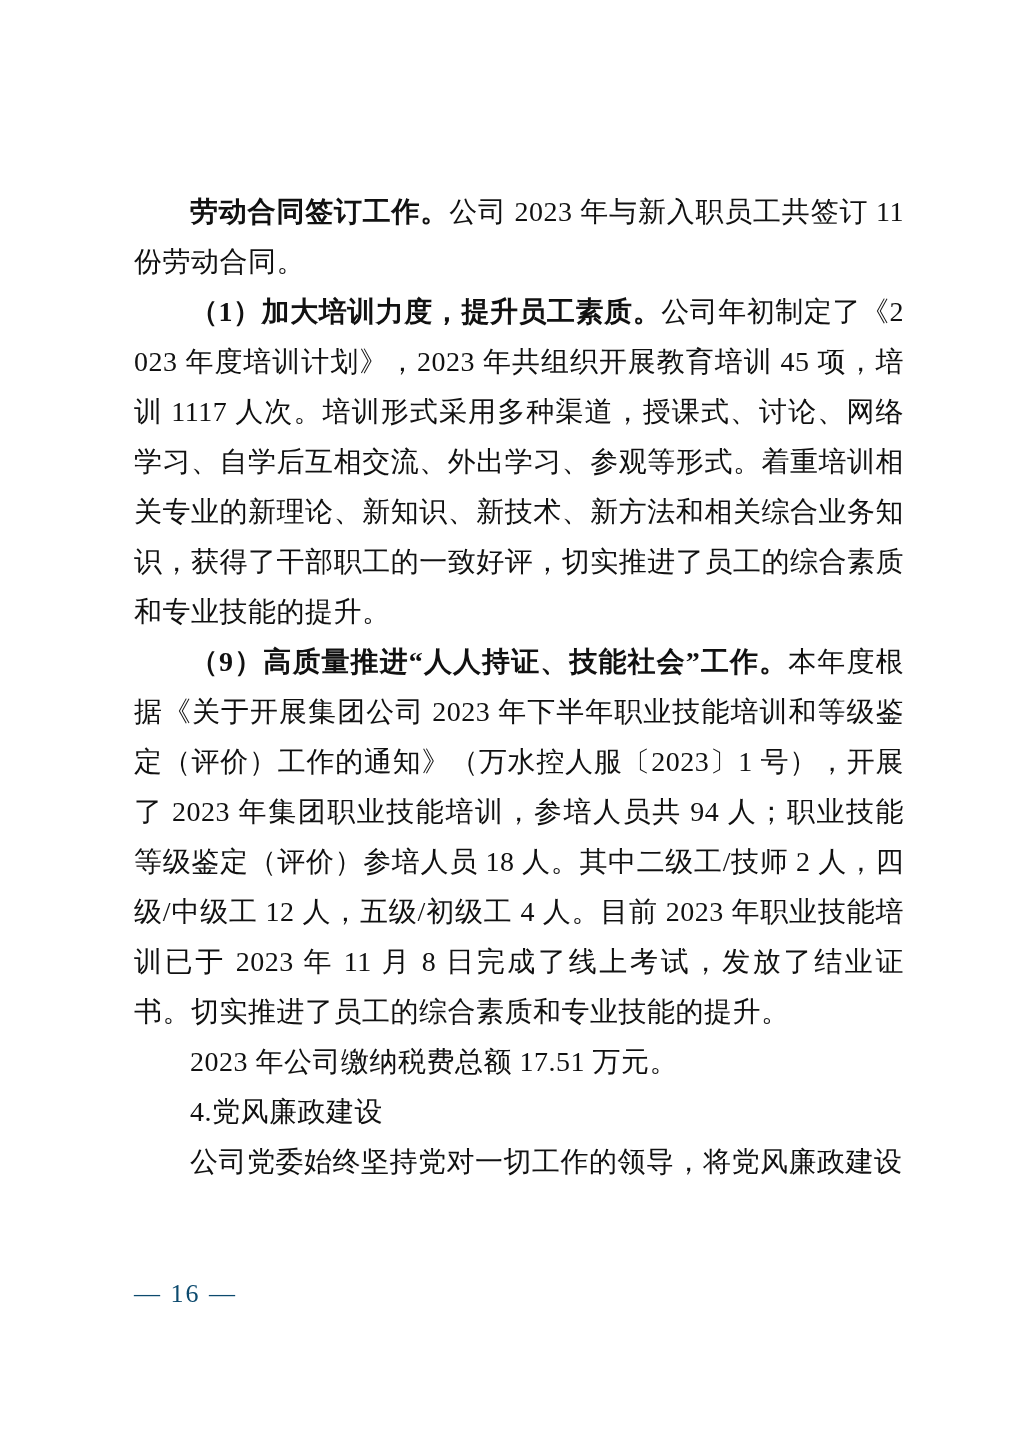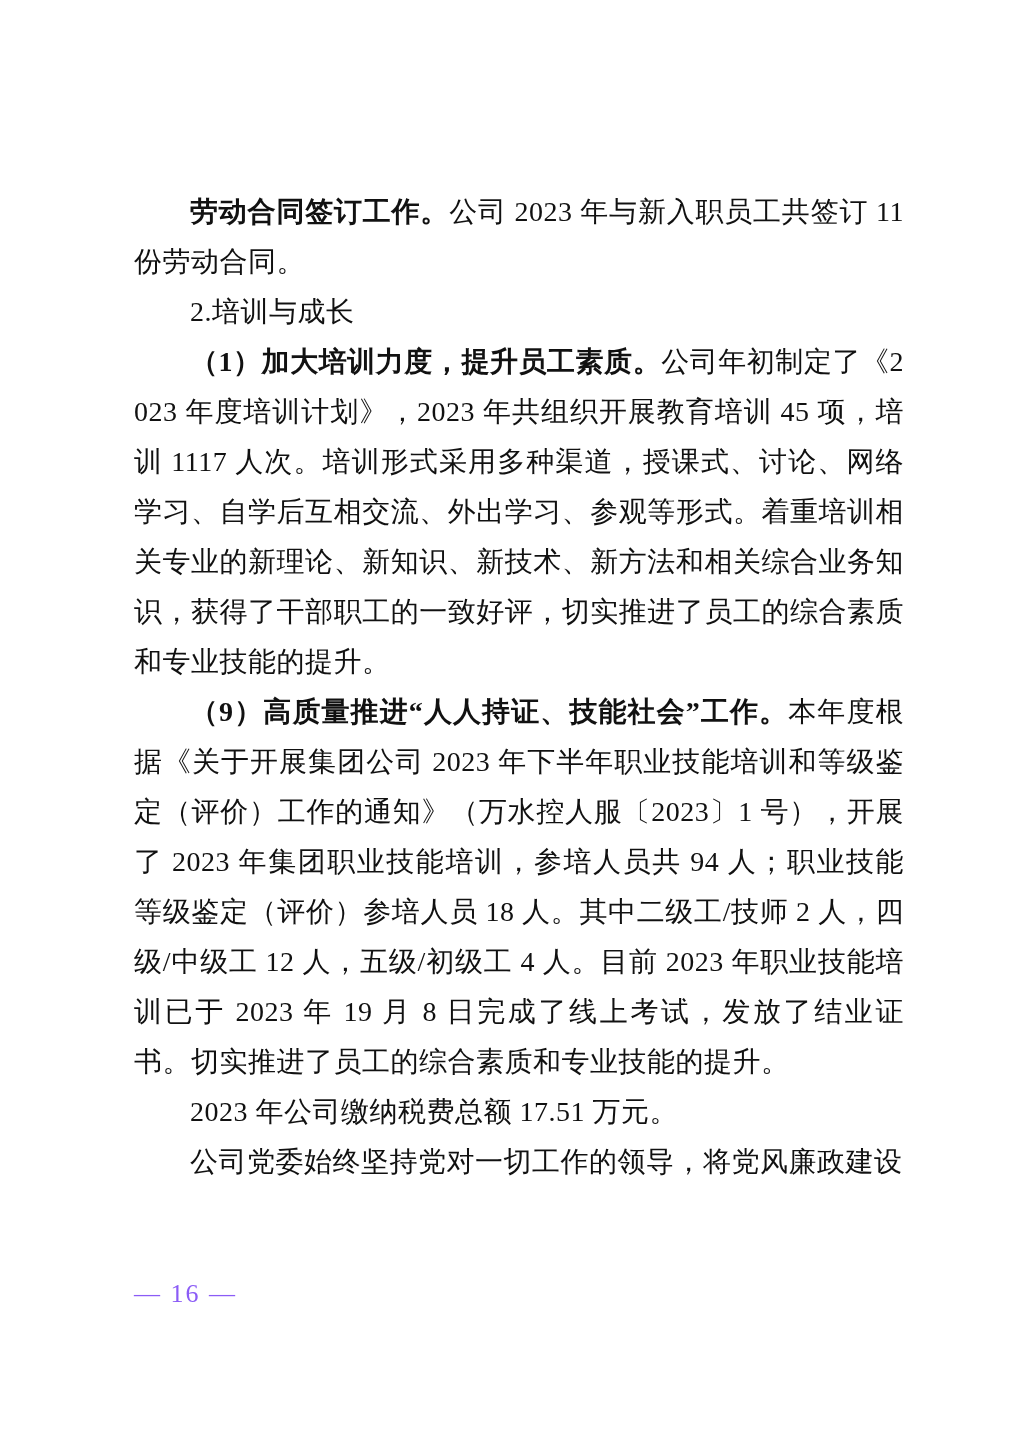--- a/index.html
+++ b/index.html
@@ -31,35 +31,35 @@
   .para .lead {
     font-weight: 700;
   }
   .page-footer {
     position: absolute;
     left: 134px;
     top: 1278px;
     font-size: 26px;
     line-height: 32px;
     letter-spacing: 2px;
-    color: #8b5cf6;
+    color: #0c4a6e;
   }
 </style>
 </head>
 <body>
 
 <div class="doc-body">
   <p class="para"><span class="lead">劳动合同签订工作。</span><span>公司 2023 年与新入职员工共签订 11 份劳动合同。</span></p>
 
-  <p class="para"><span class="lead"></span><span>2.培训与成长</span></p>
 
   <p class="para"><span class="lead">（1）加大培训力度，提升员工素质。</span><span>公司年初制定了《2023 年度培训计划》，2023 年共组织开展教育培训 45 项，培训 1117 人次。培训形式采用多种渠道，授课式、讨论、网络学习、自学后互相交流、外出学习、参观等形式。着重培训相关专业的新理论、新知识、新技术、新方法和相关综合业务知识，获得了干部职工的一致好评，切实推进了员工的综合素质和专业技能的提升。</span></p>
 
-  <p class="para"><span class="lead">（9）高质量推进“人人持证、技能社会”工作。</span><span>本年度根据《关于开展集团公司 2023 年下半年职业技能培训和等级鉴定（评价）工作的通知》（万水控人服〔2023〕1 号），开展了 2023 年集团职业技能培训，参培人员共 94 人；职业技能等级鉴定（评价）参培人员 18 人。其中二级工/技师 2 人，四级/中级工 12 人，五级/初级工 4 人。目前 2023 年职业技能培训已于 2023 年 19 月 8 日完成了线上考试，发放了结业证书。切实推进了员工的综合素质和专业技能的提升。</span></p>
+  <p class="para"><span class="lead">（9）高质量推进“人人持证、技能社会”工作。</span><span>本年度根据《关于开展集团公司 2023 年下半年职业技能培训和等级鉴定（评价）工作的通知》（万水控人服〔2023〕1 号），开展了 2023 年集团职业技能培训，参培人员共 94 人；职业技能等级鉴定（评价）参培人员 18 人。其中二级工/技师 2 人，四级/中级工 12 人，五级/初级工 4 人。目前 2023 年职业技能培训已于 2023 年 11 月 8 日完成了线上考试，发放了结业证书。切实推进了员工的综合素质和专业技能的提升。</span></p>
 
 
   <p class="para"><span class="lead"></span><span>2023 年公司缴纳税费总额 17.51 万元。</span></p>
 
+  <p class="para"><span class="lead"></span><span>4.党风廉政建设</span></p>
 
   <p class="para"><span class="lead"></span><span>公司党委始终坚持党对一切工作的领导，将党风廉政建设</span></p>
 </div>
 
 <div class="page-footer">— 16 —</div>
 
 </body></html>

